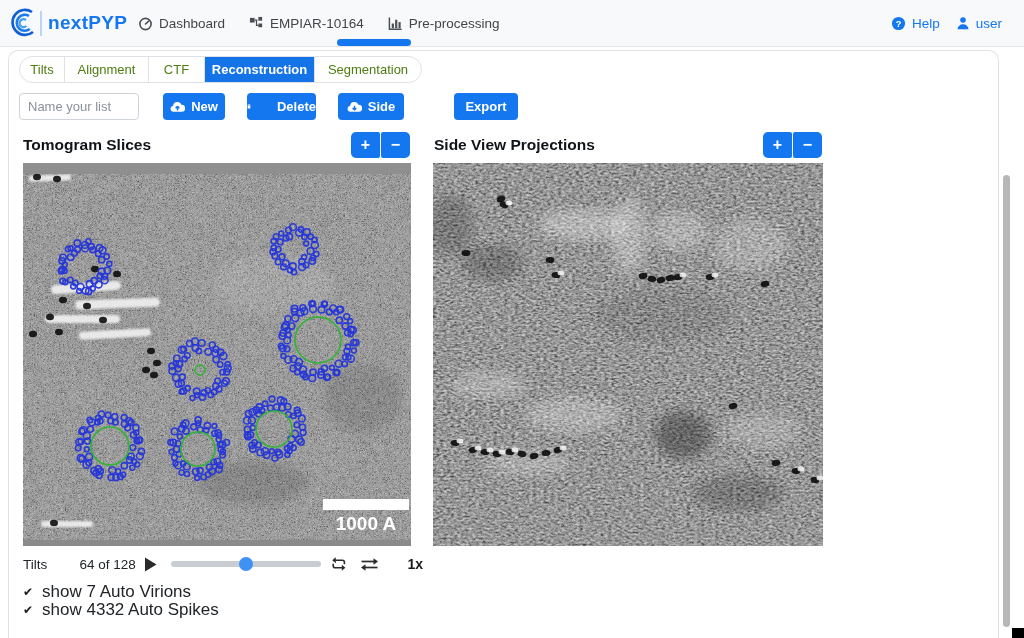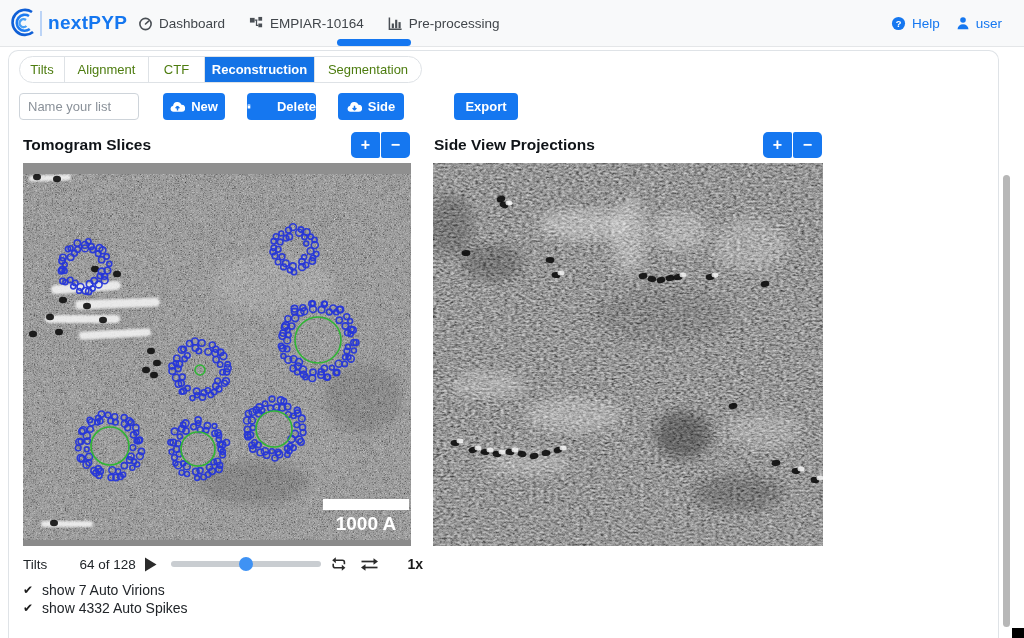--- a/index.html
+++ b/index.html
@@ -73,21 +73,21 @@
   .slider .track { position:absolute; left:0; top:4px; width:150px; height:6px; background:#c9cdd1; border-radius:3px; }
   .slider .thumb { position:absolute; top:0; width:14px; height:14px; border-radius:50%; background:#3f92f4; }
   .p-repeat { margin-left:14px; cursor:pointer; display:flex; }
   .p-swap { margin-left:13px; cursor:pointer; display:flex; }
   .p-speed { margin-left:28px; font-size:14px; font-weight:bold; color:#1a1a1a; cursor:pointer; }
 
   
   .opt-row { position:absolute; left:14px; display:flex; align-items:center; gap:9px; cursor:pointer; }
   .opt-1 { top:531px; } .opt-2 { top:549px; }
   .opt-check { font-size:12px; color:#1a1a1a; }
-  .opt-label { font-size:14px; color:#212529; }
+  .opt-label { font-size:17px; color:#212529; }
 
   
   .scroll-thumb { position:absolute; left:1003px; top:175px; width:7px; height:452px;
                   background:#b7b7b7; border-radius:4px; cursor:pointer; }
   .corner-black { position:absolute; left:1012px; top:628px; width:12px; height:10px; background:#000; }
 </style>
 </head>
 <body>
 
 <div class="page">

